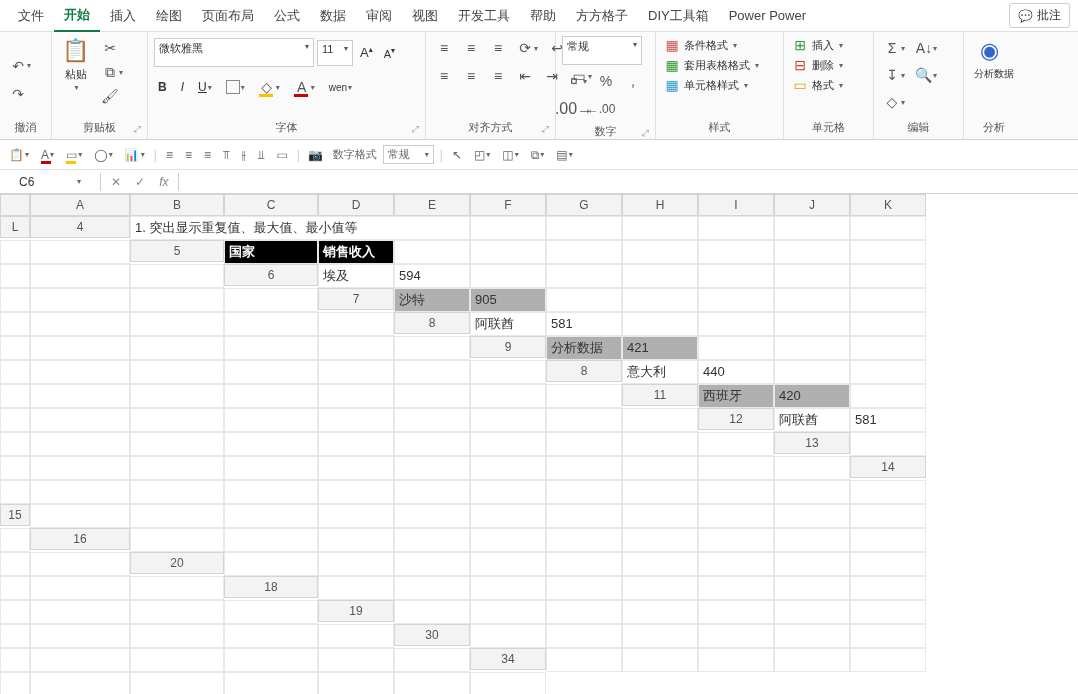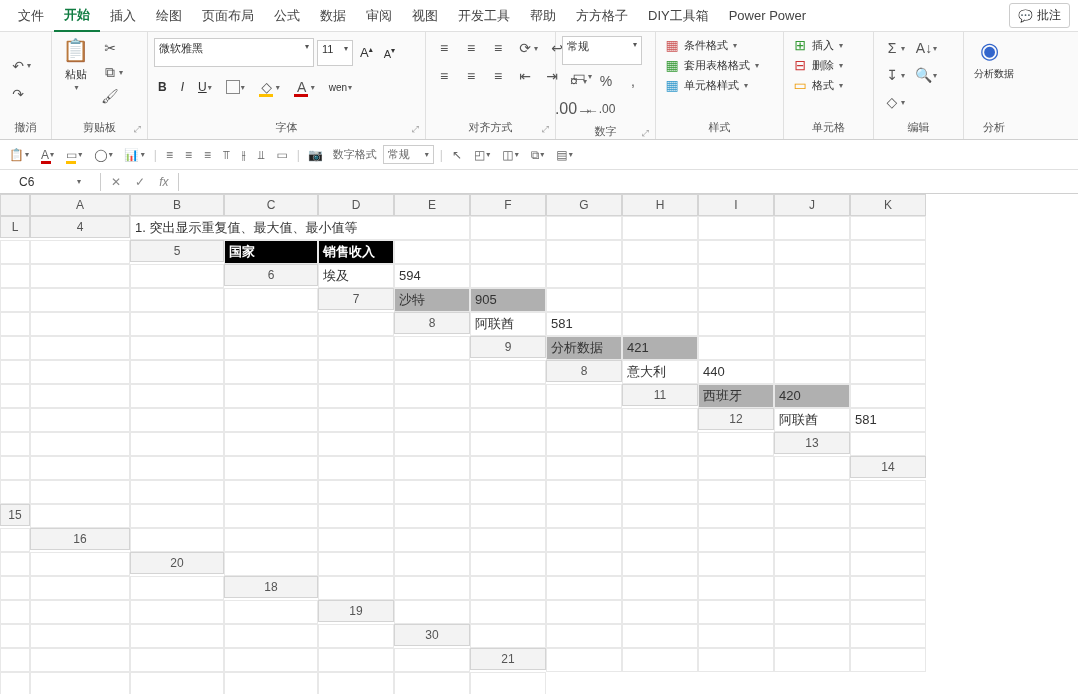--- a/index.html
+++ b/index.html
@@ -632,21 +632,21 @@
       <div class="cell"></div>
       <div class="cell"></div>
       <div class="cell"></div>
       <div class="cell"></div>
       <div class="cell"></div>
       <div class="cell"></div>
       <div class="cell"></div>
       <div class="cell"></div>
       <div class="cell"></div>
       <div class="cell"></div>
-      <div class="rowhead">21</div>
+      <div class="rowhead">34</div>
       <div class="cell"></div>
       <div class="cell"></div>
       <div class="cell"></div>
       <div class="cell"></div>
       <div class="cell"></div>
       <div class="cell"></div>
       <div class="cell"></div>
       <div class="cell"></div>
       <div class="cell"></div>
       <div class="cell"></div>

